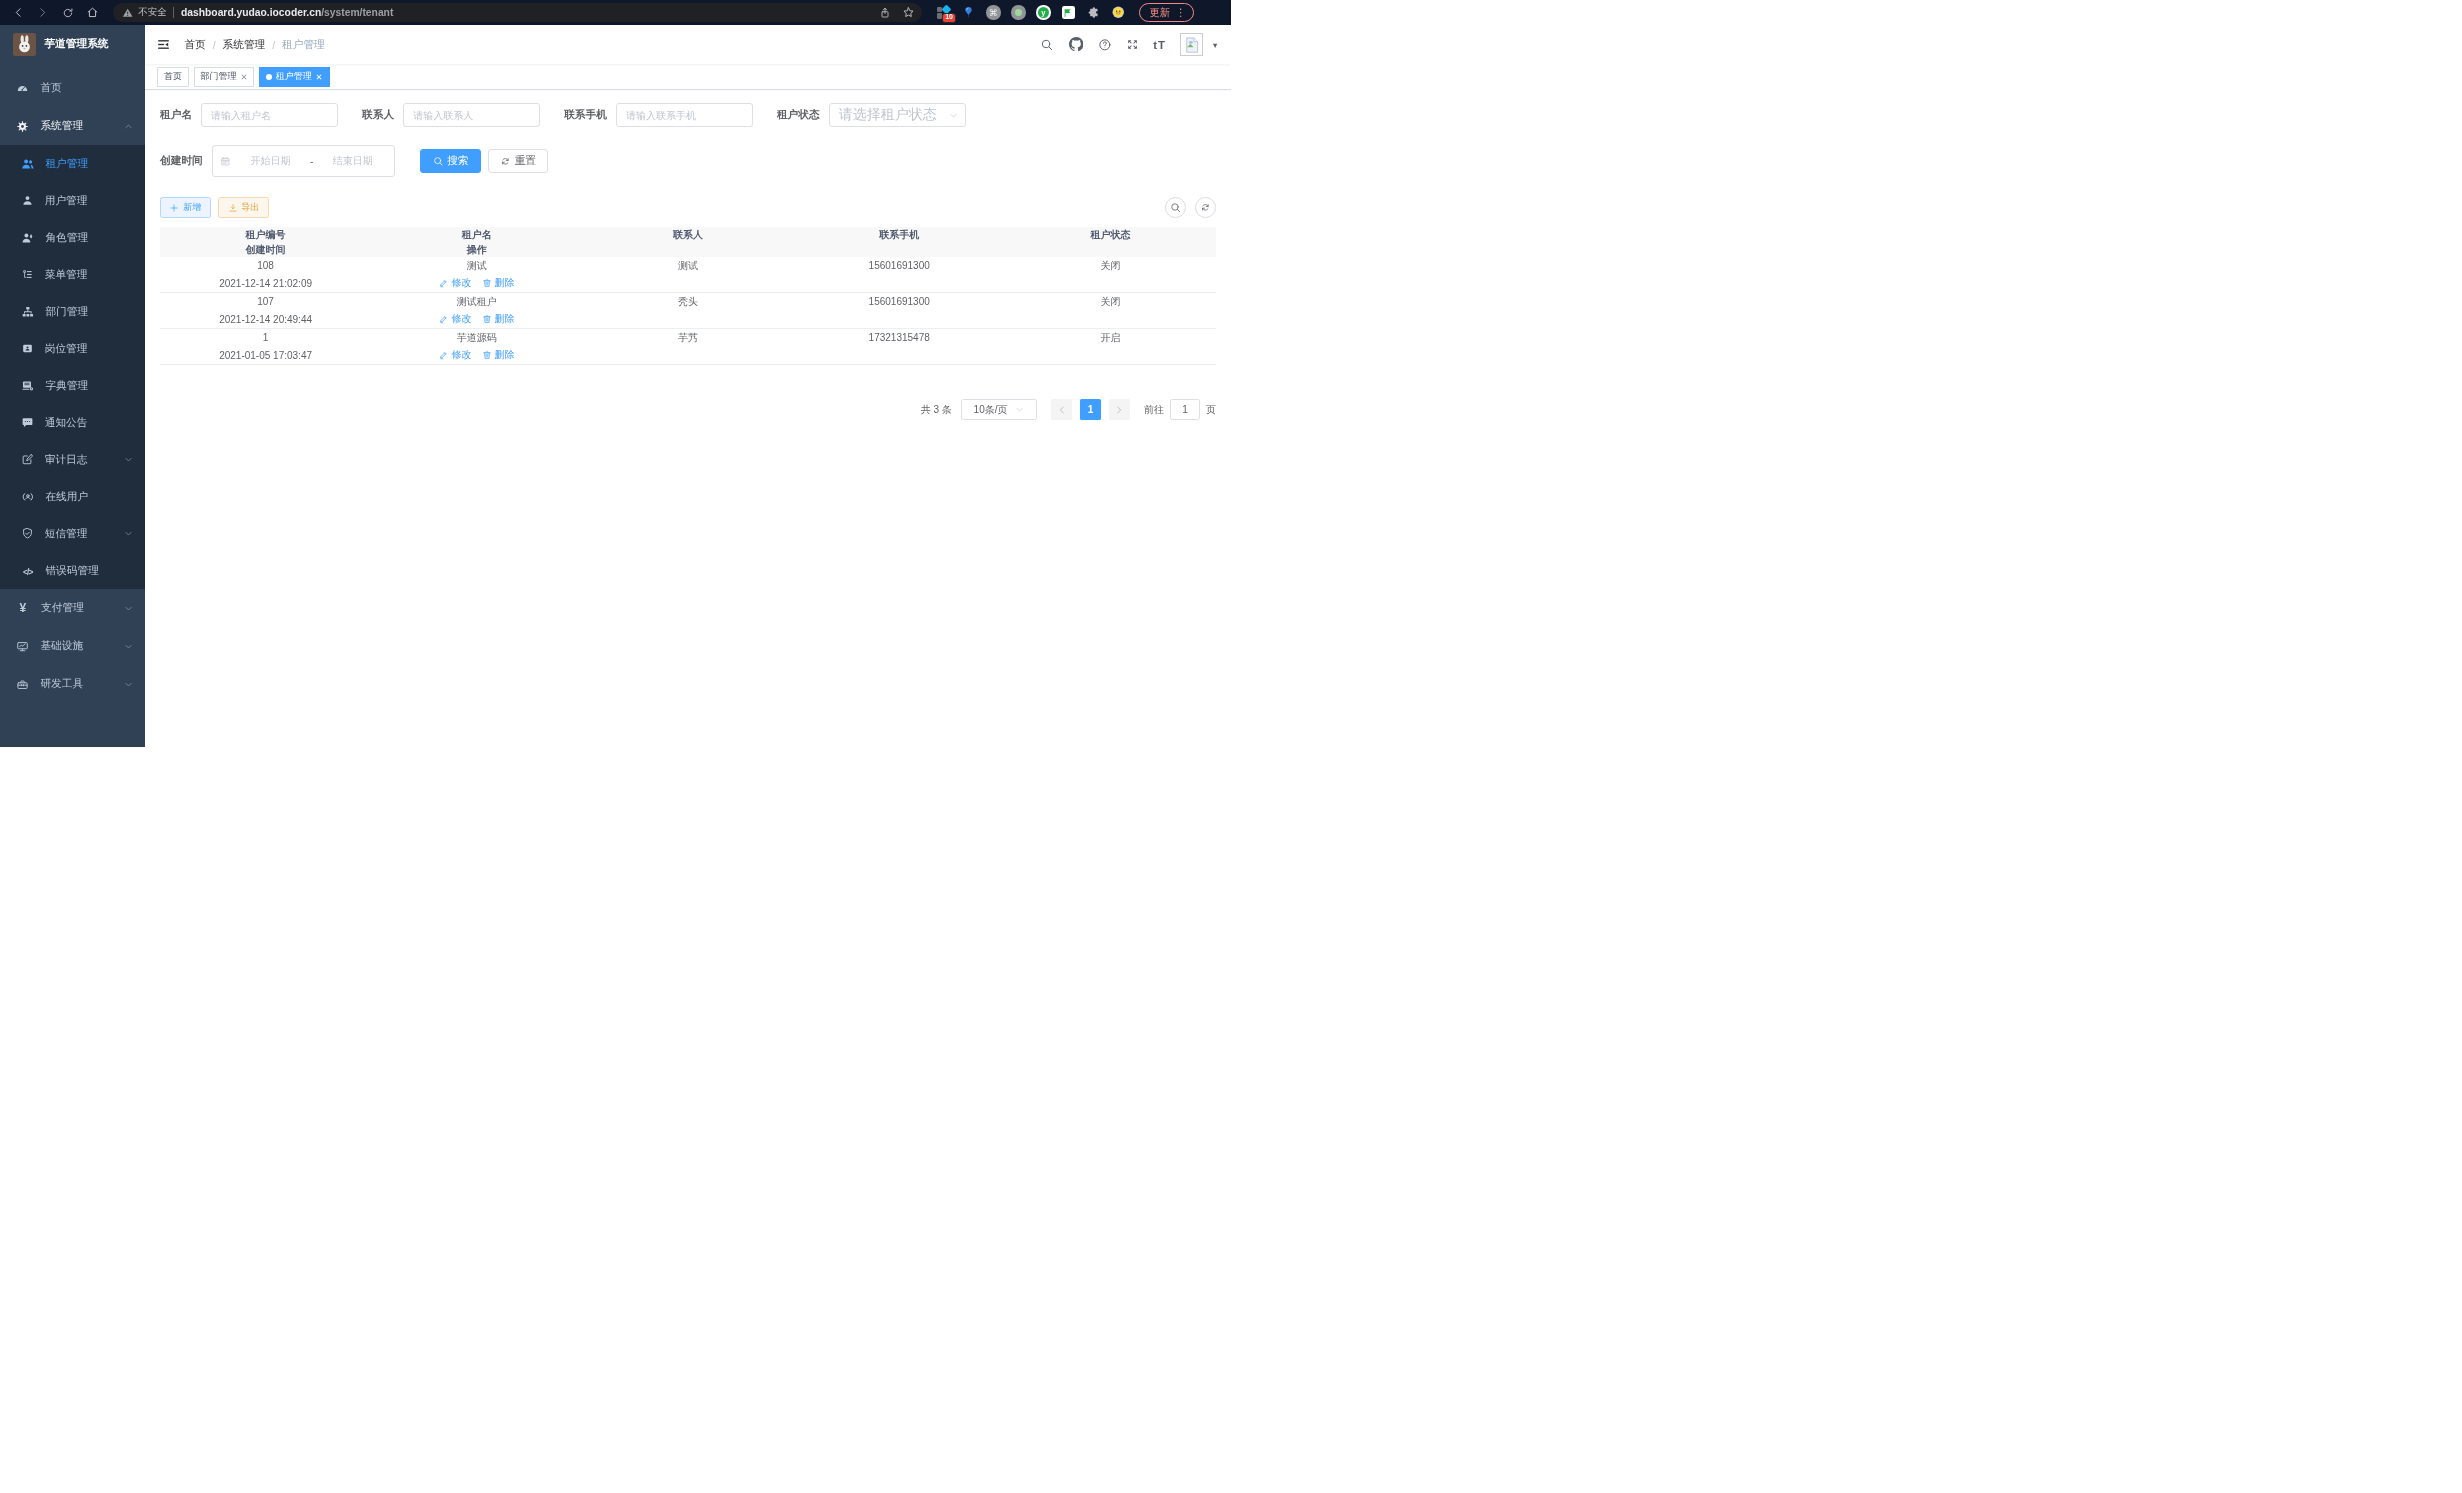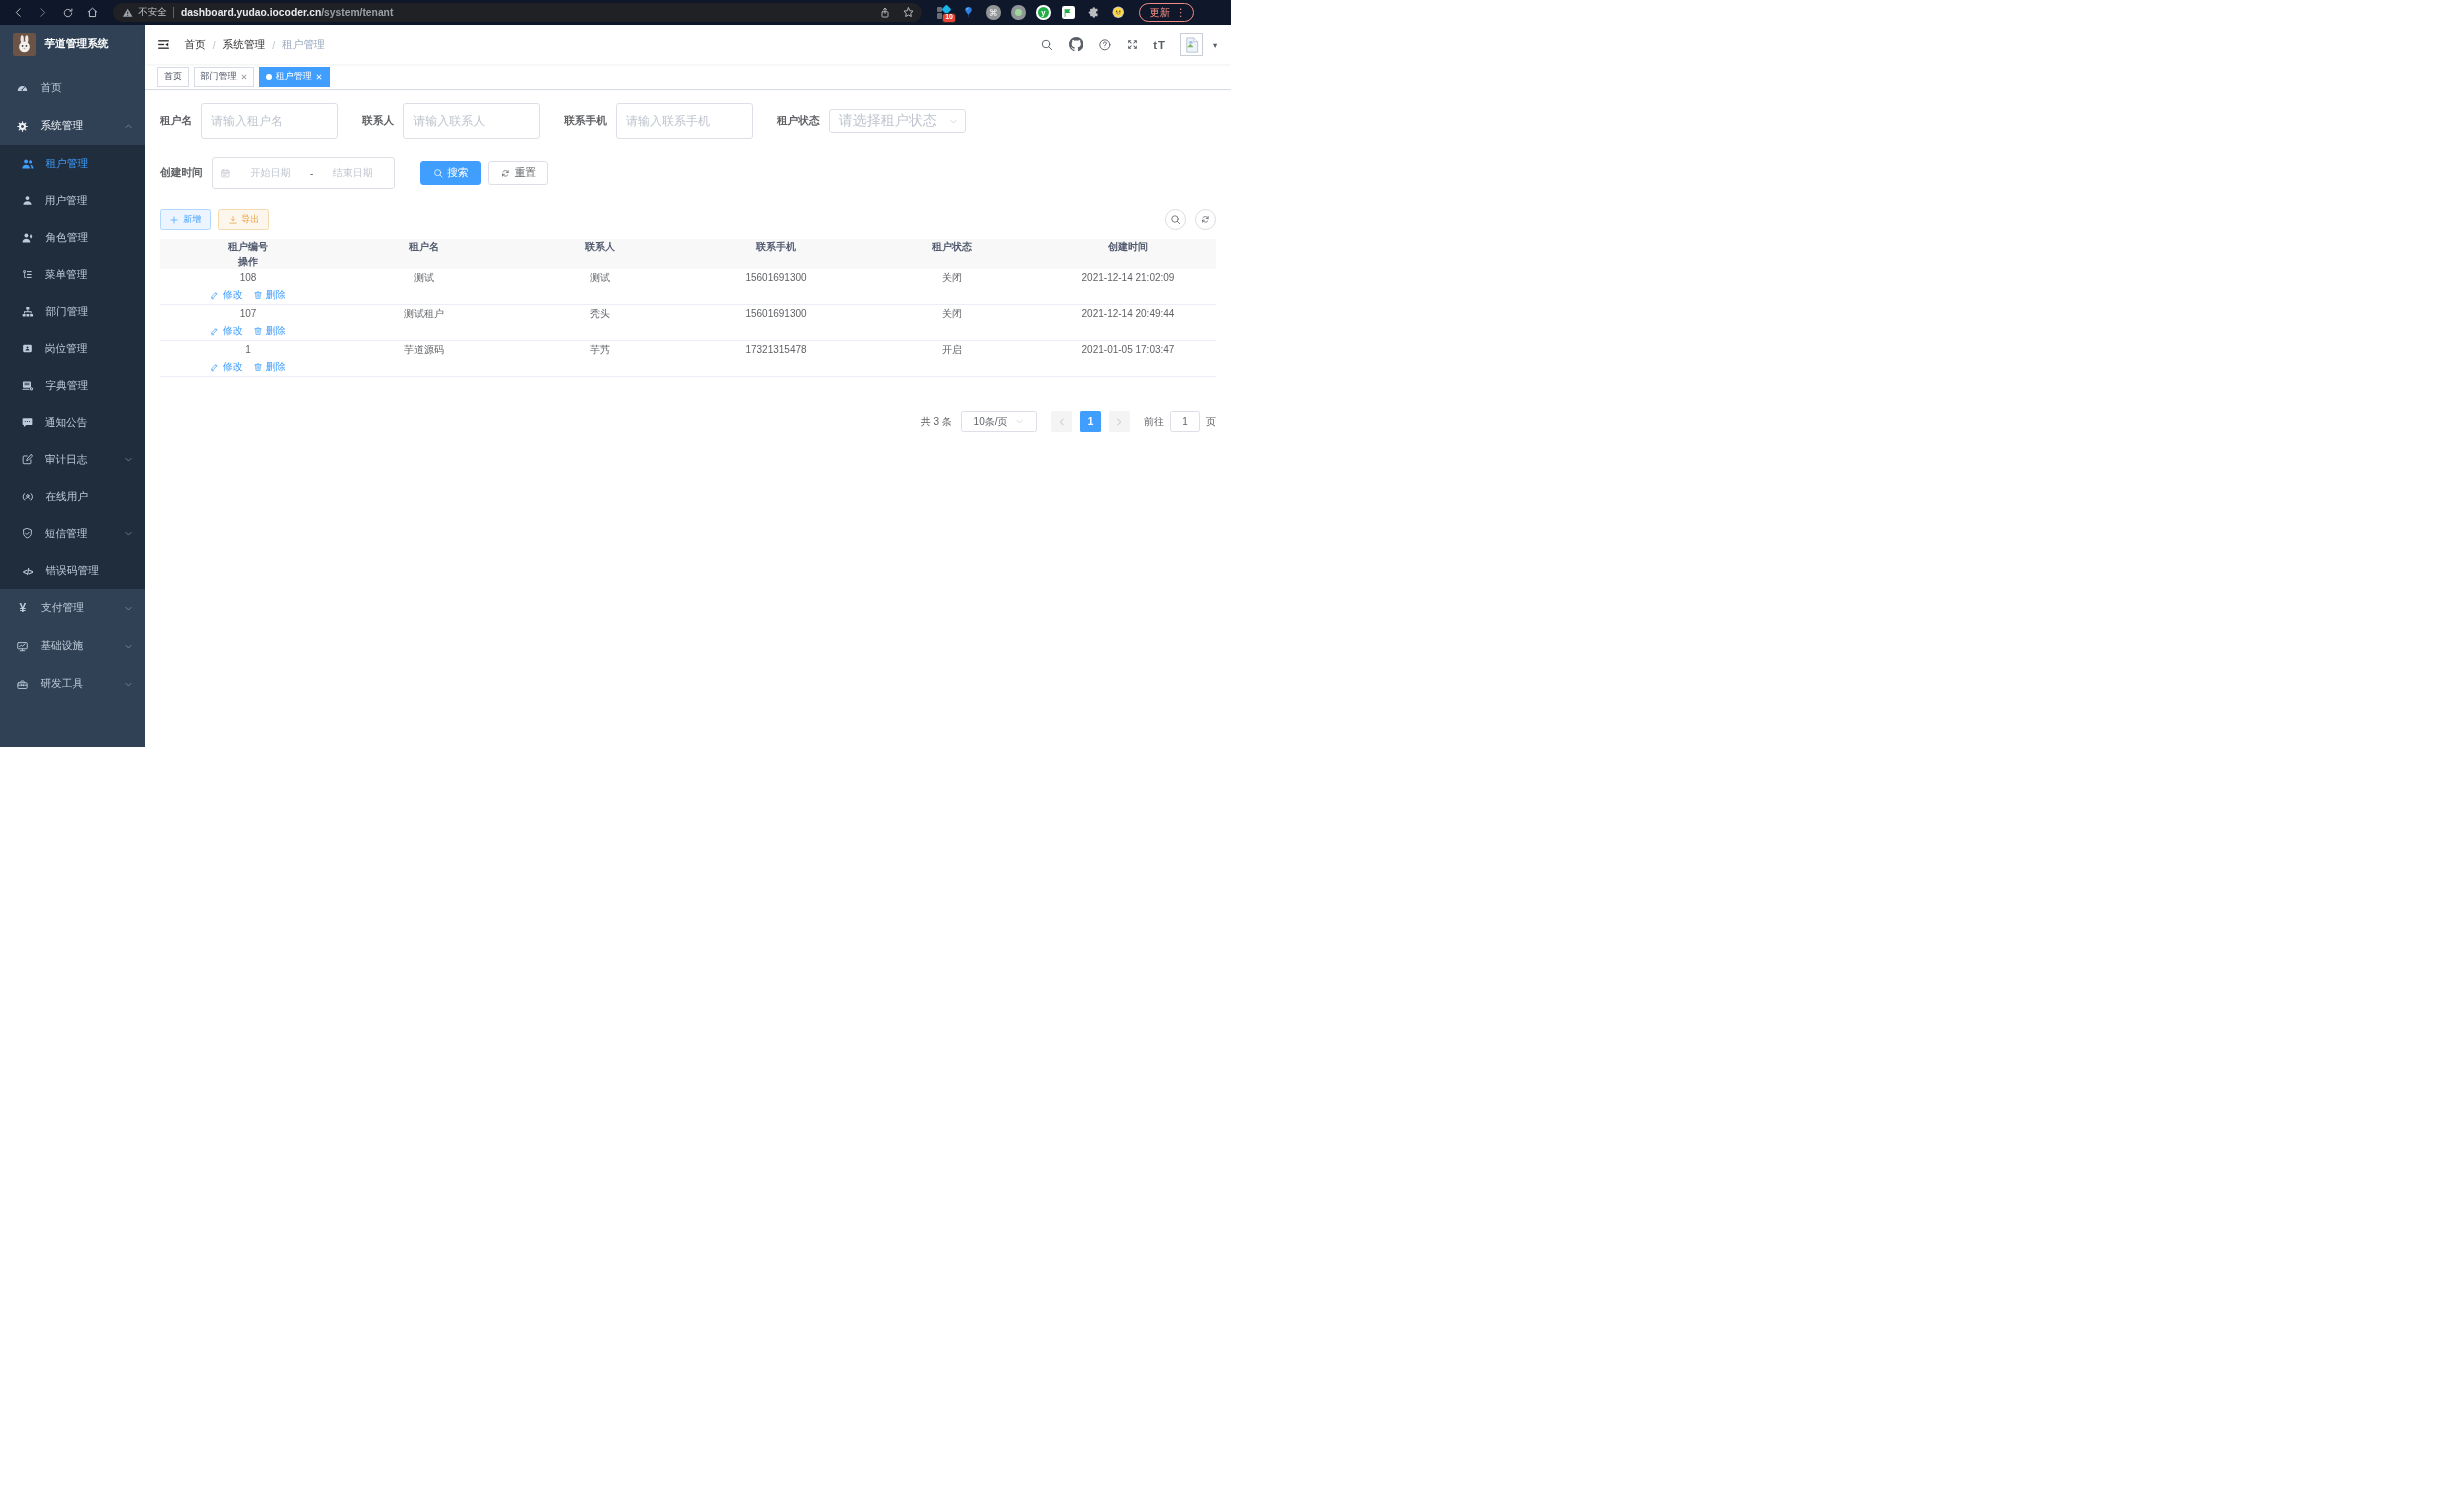--- a/index.html
+++ b/index.html
@@ -73,40 +73,40 @@
   .tab.active { background:#409eff; border-color:#409eff; color:#fff; }
   .tab.active .dot { display:inline-block; }
   .tab.active .x { color:#fff; }
 
   
   .content { padding:13px 15px 0 15px; flex:1; }
   .form-row { display:flex; align-items:center; }
   .form-row + .form-row { margin-top:18px; }
   .f-item { display:flex; align-items:center; margin-right:24px; }
   .f-label { font-weight:bold; color:#606266; font-size:10.7px; margin-right:9px; white-space:nowrap; }
-  .el-input { width:137px; height:36px; border:0.8px solid #dcdfe6; border-radius:3px; padding:0 9px; font-size:12px; color:#606266; outline:none; font-family:inherit; }
+  .el-input { width:137px; height:24px; border:0.8px solid #dcdfe6; border-radius:3px; padding:0 9px; font-size:10px; color:#606266; outline:none; font-family:inherit; }
   .el-input::placeholder { color:#bfc4ce; }
   .el-select { width:137px; height:24px; border:0.8px solid #dcdfe6; border-radius:3px; padding:0 21px 0 9px; font-size:14px; color:#bfc4ce; display:flex; align-items:center; position:relative; cursor:pointer; }
   .el-select .arr { position:absolute; right:6.9px; color:#c0c4cc; }
   .daterange { width:183px; height:32px; border:0.8px solid #dcdfe6; border-radius:3px; display:flex; align-items:center; padding:0 7.6px; gap:6px; }
   .daterange .ph { color:#bfc4ce; font-size:10px; flex:1; text-align:center; }
   .daterange .sep { color:#606266; font-size:10px; }
   .btn { display:inline-flex; align-items:center; justify-content:center; gap:3.8px; border-radius:3px; cursor:pointer; font-family:inherit; border:0.8px solid #dcdfe6; background:#fff; }
   .btn-primary { background:#409eff; border-color:#409eff; color:#fff; height:24px; padding:0 11.4px; font-size:10.7px; margin-left:1.5px; }
   .btn-default { color:#606266; height:24px; padding:0 10.7px; font-size:10.7px; margin-left:7.6px; }
   .toolbar-row { margin-top:20px; display:flex; align-items:center; }
   .btn-mini { height:21px; padding:0 8.4px; font-size:9px; border-radius:2.3px; }
   .btn-plain-primary { background:#ecf5ff; border-color:#b3d8ff; color:#409eff; }
   .btn-plain-warning { background:#fdf6ec; border-color:#f5dab1; color:#e6a23c; margin-left:7.6px; }
   .tool-circles { margin-left:auto; display:flex; gap:9px; }
   .circle-btn { width:21px; height:21px; border-radius:50%; border:0.8px solid #d9dce1; display:flex; align-items:center; justify-content:center; color:#606266; cursor:pointer; background:#fff; }
 
   
   .table { margin-top:9px; width:100%; font-size:10px; }
-  .t-head, .t-row { display:grid; grid-template-columns:repeat(6,1fr); }
+  .t-head, .t-row { display:grid; grid-template-columns:repeat(5,1fr); }
   .t-head { background:#f8f8f9; height:30px; }
   .t-head .cell { color:#515a6e; font-weight:bold; display:flex; align-items:center; justify-content:center; }
   .t-row { height:36px; border-bottom:0.8px solid #ebeef5; }
   .t-row .cell { color:#606266; display:flex; align-items:center; justify-content:center; }
   .op-link { color:#409eff; display:inline-flex; align-items:center; gap:2.3px; cursor:pointer; text-decoration:none; }
   .op-link + .op-link { margin-left:10.7px; }
 
   
   .pagination { margin-top:34px; display:flex; align-items:center; justify-content:flex-end; color:#606266; font-size:10px; }
   .pg-total { margin-right:9px; }

